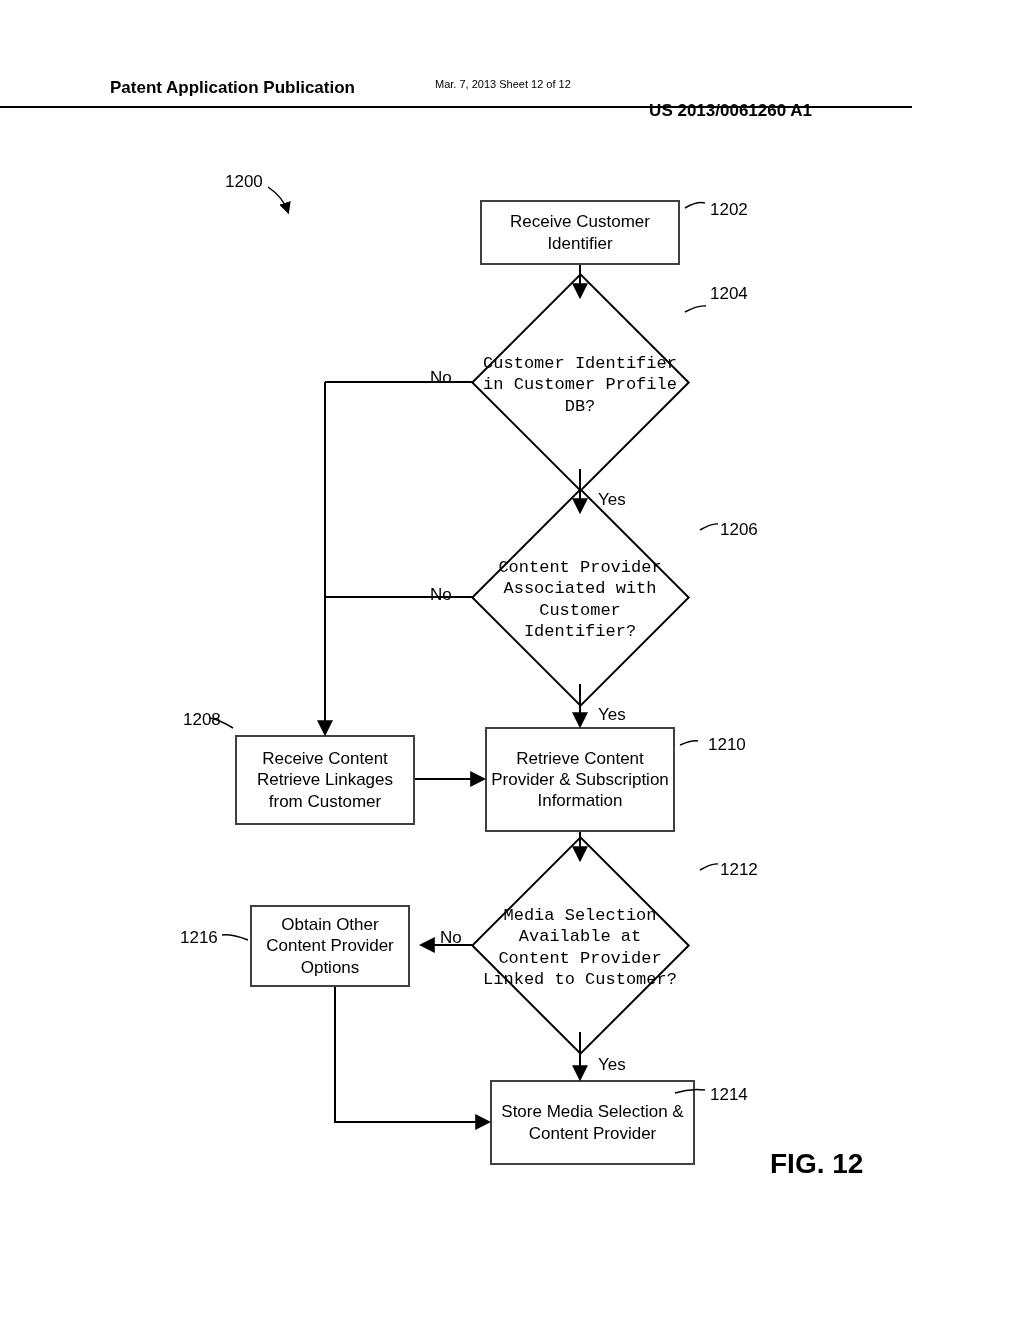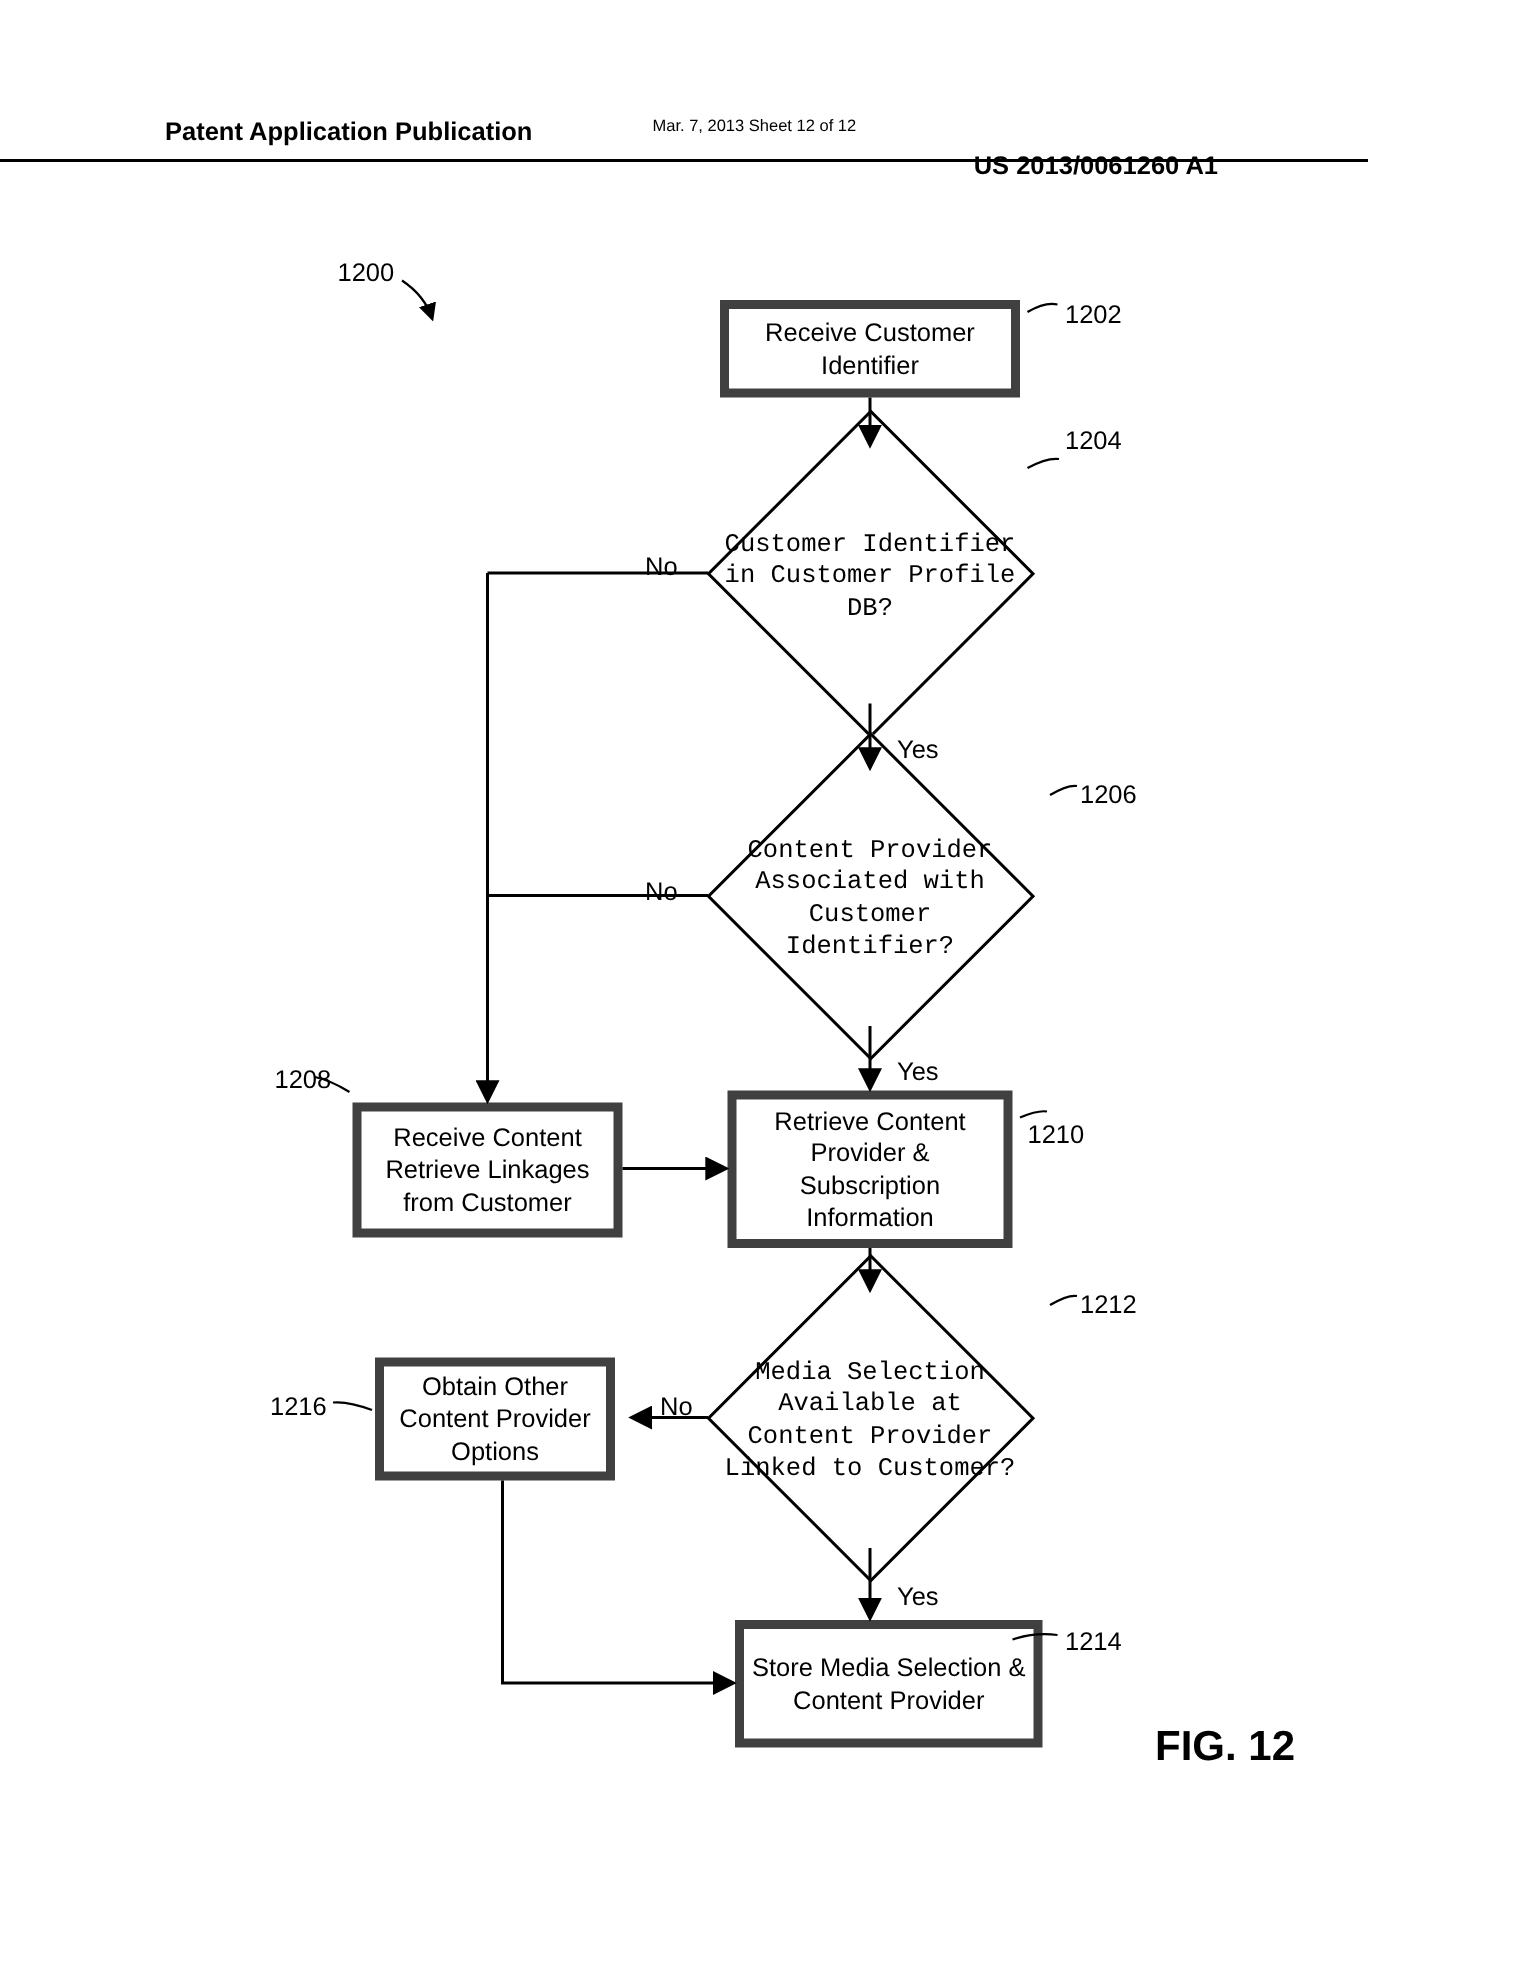--- a/index.html
+++ b/index.html
@@ -49,21 +49,21 @@
   .canvas {
     position: absolute;
     left: 0;
     top: 0;
     width: 1024px;
     height: 1320px;
   }
 
   .box {
     position: absolute;
-    border: 6px solid #404040;
+    border: 2px solid #404040;
     background: #fff;
     text-align: center;
     display: flex;
     align-items: center;
     justify-content: center;
     font-size: 17px;
     line-height: 1.25;
     padding: 4px;
     box-sizing: border-box;
   }
@@ -151,21 +151,21 @@
     <div class="label" style="left:598px; top:705px;">Yes</div>
 
     <div class="box" style="left:235px; top:735px; width:180px; height:90px;">
       <span>Receive Content Retrieve Linkages from Customer</span>
     </div>
     <div class="label" style="left:183px; top:710px;">1208</div>
 
     <div class="box" style="left:485px; top:727px; width:190px; height:105px;">
       <span>Retrieve Content Provider &amp; Subscription Information</span>
     </div>
-    <div class="label" style="left:685px; top:735px;margin-top:12px;">1210</div>
+    <div class="label" style="left:708px; top:735px;">1210</div>
 
     <div class="diamond" style="left:503px; top:868px; width:155px; height:155px;"></div>
     <div class="diamond-text" style="left:480px; top:895px; width:200px; height:105px;">Media Selection Available at Content Provider Linked to Customer?</div>
     <div class="label" style="left:720px; top:860px;">1212</div>
     <div class="label" style="left:440px; top:928px;">No</div>
     <div class="label" style="left:598px; top:1055px;">Yes</div>
 
     <div class="box" style="left:250px; top:905px; width:160px; height:82px;">
       <span>Obtain Other Content Provider Options</span>
     </div>

